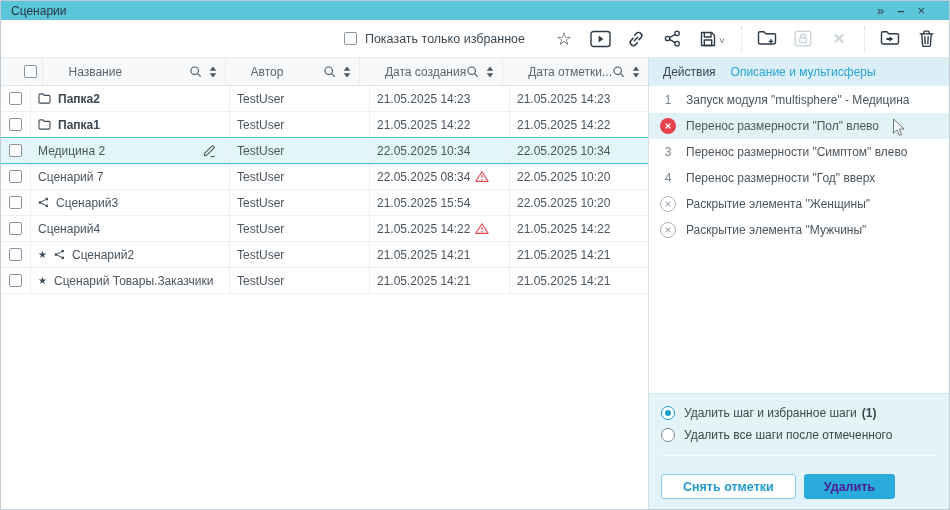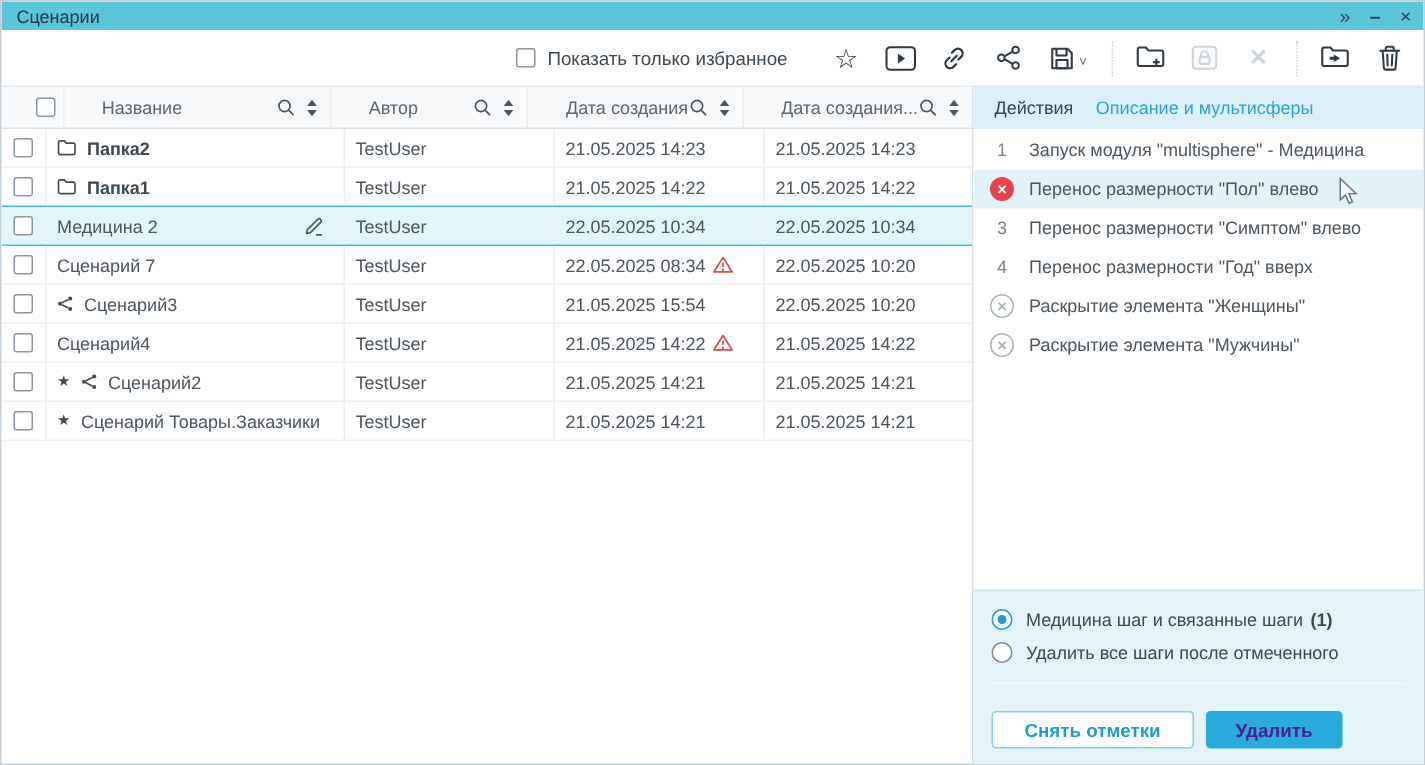--- a/index.html
+++ b/index.html
@@ -1,20 +1,20 @@
 <!DOCTYPE html>
 <html><head>
 <meta charset="utf-8">
 <style>
   * { margin:0; padding:0; box-sizing:border-box; }
   html,body { width:950px; height:510px; font-family:"Liberation Sans", sans-serif; background:#fff; }
   .window { position:relative; width:950px; height:510px; background:#fff; border:1px solid #c2ccd3; overflow:hidden; }
 
   
-  .titlebar { position:absolute; top:0; left:0; right:0; height:19px; background:#5bc6da; display:flex; align-items:center; padding:0 8px 0 10px; }
+  .titlebar { position:absolute; top:0; left:0; right:0; height:19px; background:#5bc6da; display:flex; align-items:center; padding:0 24px 0 10px; }
   .titlebar .title { font-size:12px; color:#273440; }
   .win-controls { margin-left:auto; display:flex; align-items:center; gap:13px; }
   .win-controls span { color:#33414d; font-size:13px; line-height:1; cursor:default; }
   .wc-min { font-weight:bold; }
 
   
   .toolbar { position:absolute; top:19px; left:0; right:0; height:38px; background:#fff; display:flex; align-items:center; justify-content:flex-end; padding-right:12px; border-bottom:1px solid #e6eaee; }
   .fav { display:flex; align-items:center; gap:8px; margin-right:14px; }
   .cbx { width:13px; height:13px; border:1.4px solid #8b959f; border-radius:2px; background:#fff; display:inline-block; }
   .fav-label { font-size:12.5px; color:#3c4852; }
@@ -220,21 +220,21 @@
           <svg class="mag" width="13" height="13" viewBox="0 0 16 16">
               <circle cx="7" cy="7" r="4.6" fill="none" stroke="#4a5560" stroke-width="1.4"></circle>
               <line x1="10.5" y1="10.5" x2="14" y2="14" stroke="#4a5560" stroke-width="1.4" stroke-linecap="round"></line>
             </svg>
           <svg class="sortico" width="8" height="12" viewBox="0 0 8 12">
               <path d="M4 0.5 L7.2 4.7 H0.8 Z" fill="#4a5560"></path>
               <path d="M4 11.5 L0.8 7.3 H7.2 Z" fill="#4a5560"></path>
             </svg>
         </div>
         <div class="hc c-mod">
-          <span class="lbl">Дата создания...</span>
+          <span class="lbl">Дата отметки...</span>
             <span class="sp"></span>
           <svg class="mag" width="13" height="13" viewBox="0 0 16 16">
               <circle cx="7" cy="7" r="4.6" fill="none" stroke="#4a5560" stroke-width="1.4"></circle>
               <line x1="10.5" y1="10.5" x2="14" y2="14" stroke="#4a5560" stroke-width="1.4" stroke-linecap="round"></line>
             </svg>
           <svg class="sortico" width="8" height="12" viewBox="0 0 8 12">
               <path d="M4 0.5 L7.2 4.7 H0.8 Z" fill="#4a5560"></path>
               <path d="M4 11.5 L0.8 7.3 H7.2 Z" fill="#4a5560"></path>
             </svg>
         </div>
@@ -464,21 +464,21 @@
           <span class="numbox">
               <span class="circ skip">✕</span>
             </span>
           <span class="txt">Раскрытие элемента "Мужчины"</span>
         </div>
       </div>
 
       <div class="panel-bottom">
         <div class="ropt">
           <span class="radio on"></span>
-          <span class="rlabel">Медицина шаг и связанные шаги</span>
+          <span class="rlabel">Удалить шаг и избранное шаги</span>
           <span class="rcount" style="margin-left:-4px;">(1)</span>
         </div>
         <div class="ropt">
           <span class="radio"></span>
           <span class="rlabel">Удалить все шаги после отмеченного</span>
         </div>
         <div class="btnrow">
           <div class="btn btn-outline">Снять отметки</div>
           <div class="btn btn-fill">Удалить</div>
         </div>

